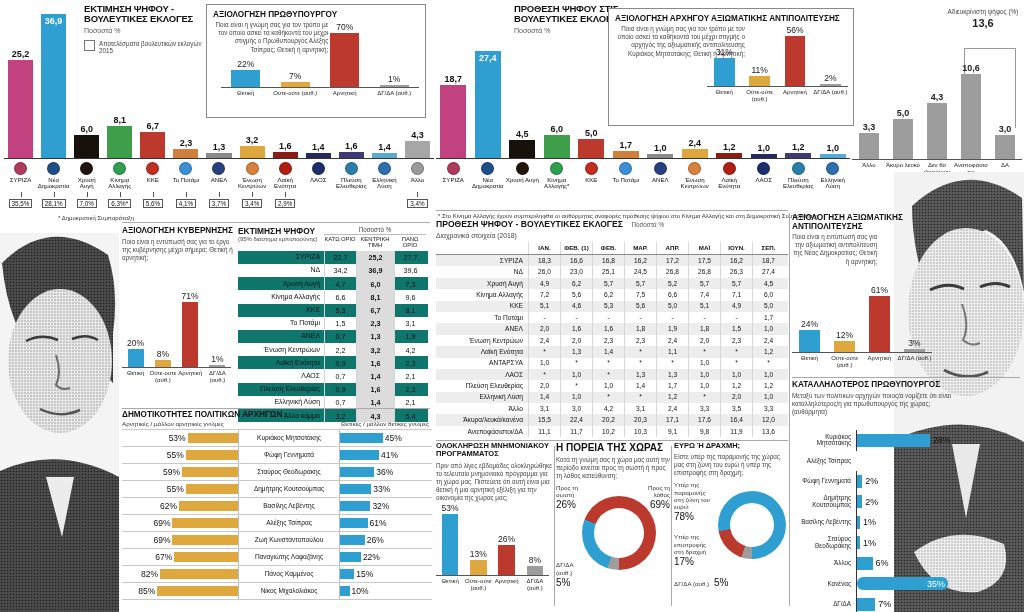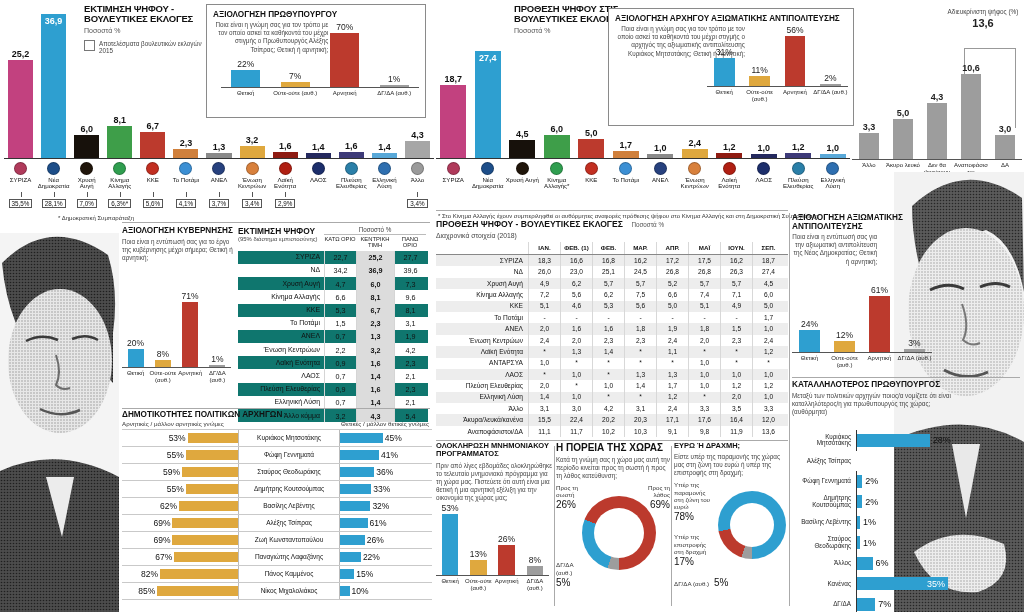--- a/index.html
+++ b/index.html
@@ -1112,21 +1112,21 @@
         <div class="brow">
           <div class="bname">Άλλος</div>
           <div class="bbar-wrap">
             <span class="bbar" style="width: 15.6px;"></span>
             <span class="bval">6%</span>
           </div>
         </div>
         <div class="brow">
           <div class="bname">Κανένας</div>
           <div class="bbar-wrap">
-            <span class="bbar" style="width: 91px;">
+            <span class="bbar" style="width: 91px; border-radius: 6px;">
               <span class="bval inside">35%</span>
             </span>
           </div>
         </div>
         <div class="brow">
           <div class="bname">ΔΓ/ΔΑ</div>
           <div class="bbar-wrap">
             <span class="bbar" style="width: 18.2px;"></span>
             <span class="bval">7%</span>
           </div>

